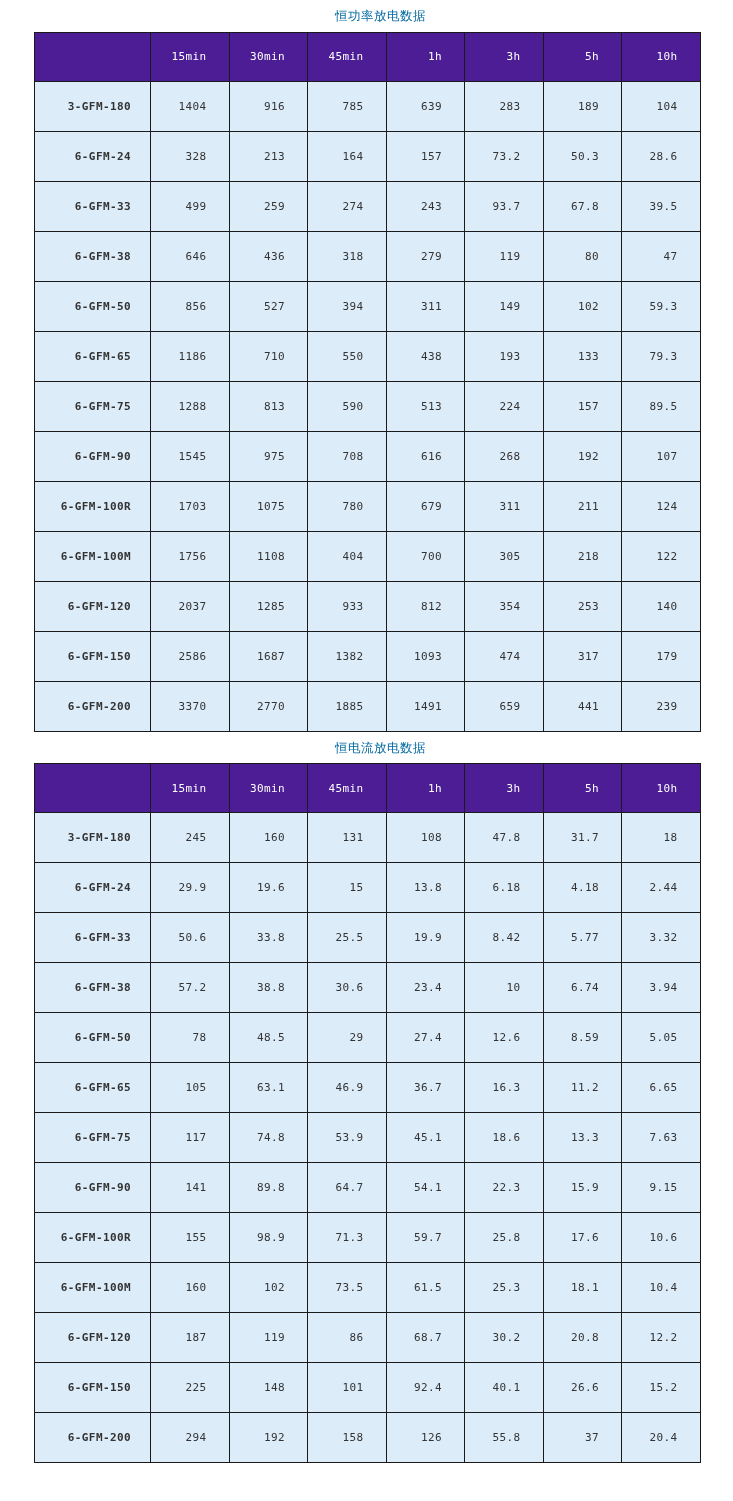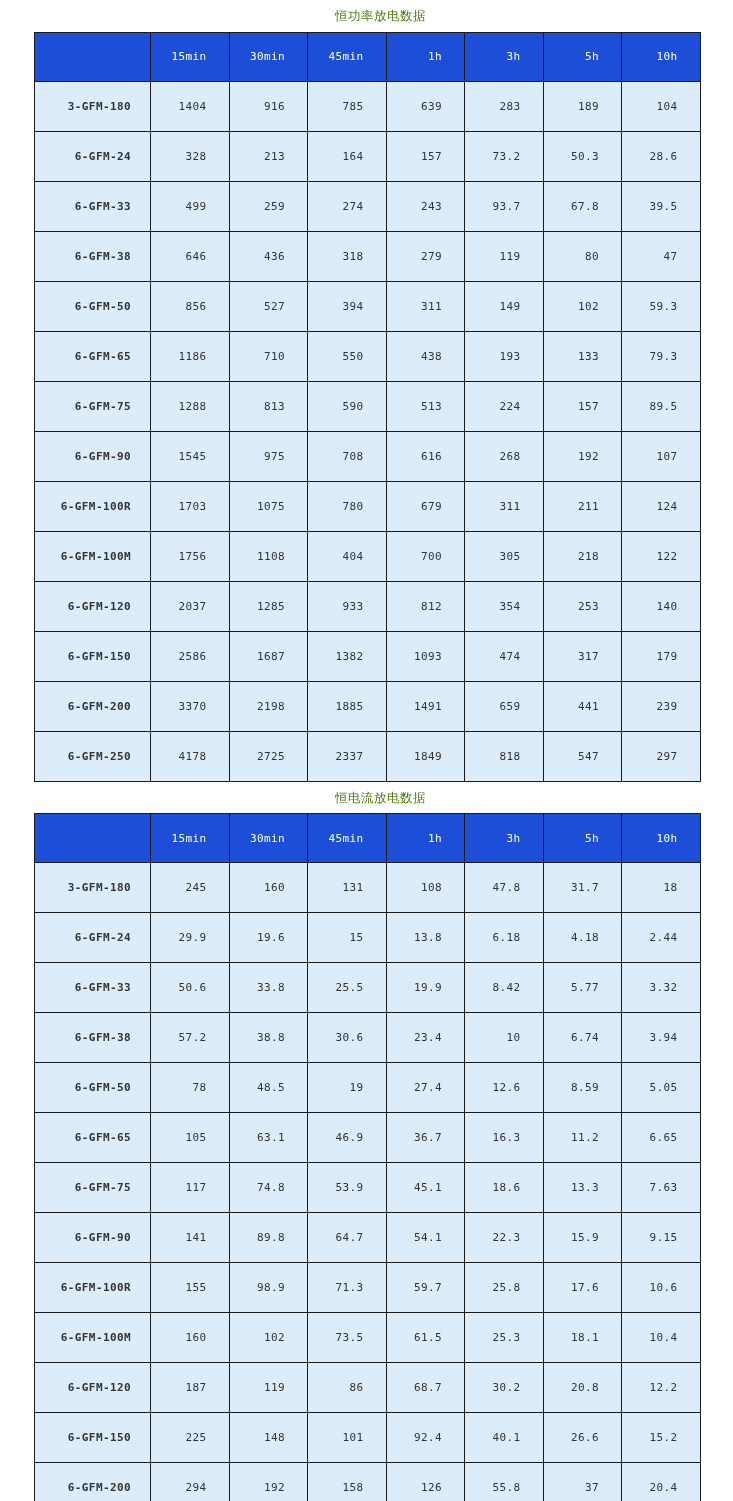--- a/index.html
+++ b/index.html
@@ -20,21 +20,21 @@
     overflow: hidden;
     box-sizing: border-box;
   }
   .section {
     width: 733px;
   }
   .table-title {
     text-align: center;
     font-family: "DejaVu Sans", "Liberation Sans", sans-serif;
     font-size: 12.5px;
-    color: #4d7c0f;
+    color: #0369a1;
     line-height: 1;
     padding-top: 10px;
     padding-bottom: 9px;
     letter-spacing: 0.5px;
     margin-left: 28px;
   }
   .table-wrap {
     padding: 0 33px 0 34px;
     box-sizing: border-box;
     width: 733px;
@@ -46,21 +46,21 @@
     border: 1px solid #1a1a1a;
   }
   table.grid th,
   table.grid td {
     border: 1px solid #1a1a1a;
     font-size: 11px;
     font-family: "DejaVu Sans Mono", "Liberation Mono", monospace;
     letter-spacing: 0.4px;
   }
   table.grid thead th {
-    background: #1d4ed8;
+    background: #4c1d95;
     color: #ffffff;
     height: 46px;
     text-align: right;
     padding-right: 22px;
     font-weight: normal;
     vertical-align: middle;
   }
   table.grid thead th.corner {
     padding-right: 0;
   }
@@ -228,36 +228,26 @@
             <td>1687</td>
             <td>1382</td>
             <td>1093</td>
             <td>474</td>
             <td>317</td>
             <td>179</td>
           </tr>
           <tr>
             <td class="model">6-GFM-200</td>
             <td>3370</td>
-            <td>2198</td>
+            <td>2770</td>
             <td>1885</td>
             <td>1491</td>
             <td>659</td>
             <td>441</td>
             <td>239</td>
-          </tr>
-          <tr>
-            <td class="model">6-GFM-250</td>
-            <td>4178</td>
-            <td>2725</td>
-            <td>2337</td>
-            <td>1849</td>
-            <td>818</td>
-            <td>547</td>
-            <td>297</td>
           </tr>
         </tbody>
       </table>
     </div>
   </div>
 
   <div class="section">
     <div class="table-title">恒电流放电数据</div>
     <div class="table-wrap">
       <table class="grid">
@@ -321,21 +311,21 @@
             <td>30.6</td>
             <td>23.4</td>
             <td>10</td>
             <td>6.74</td>
             <td>3.94</td>
           </tr>
           <tr>
             <td class="model">6-GFM-50</td>
             <td>78</td>
             <td>48.5</td>
-            <td>19</td>
+            <td>29</td>
             <td>27.4</td>
             <td>12.6</td>
             <td>8.59</td>
             <td>5.05</td>
           </tr>
           <tr>
             <td class="model">6-GFM-65</td>
             <td>105</td>
             <td>63.1</td>
             <td>46.9</td>

